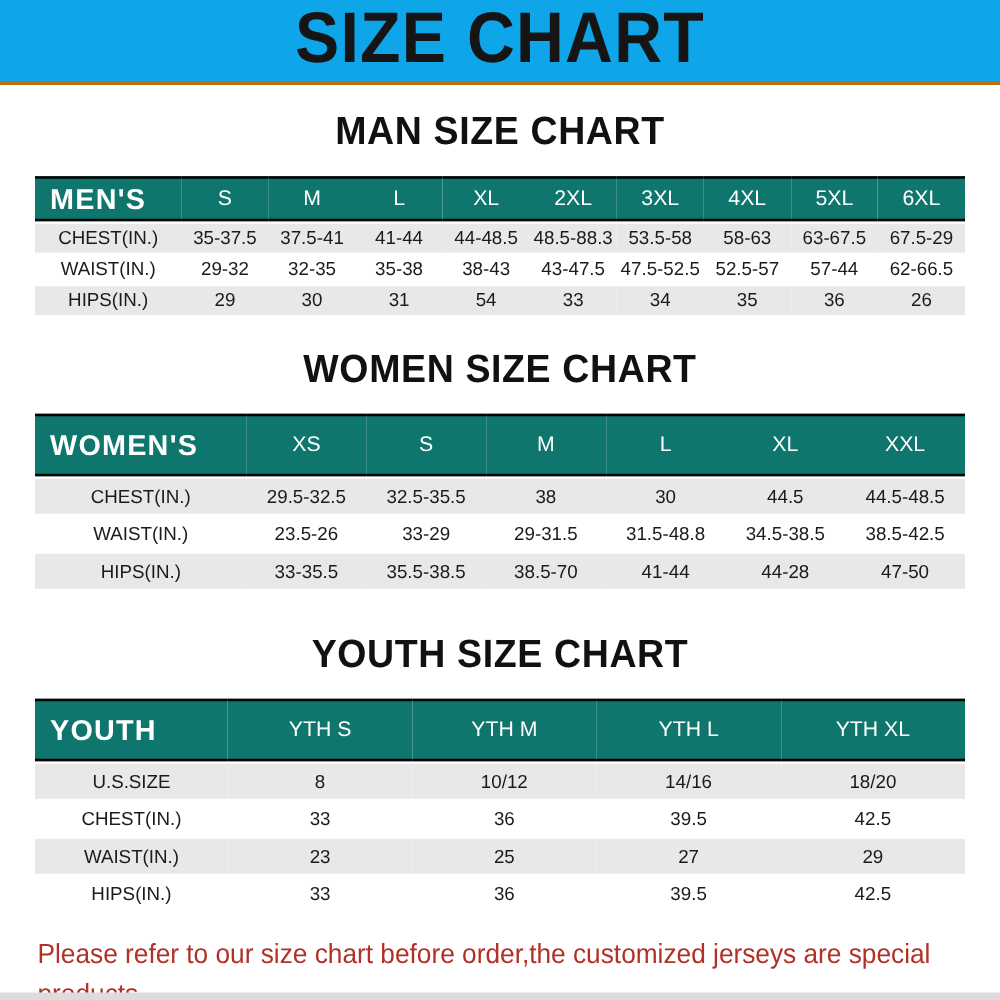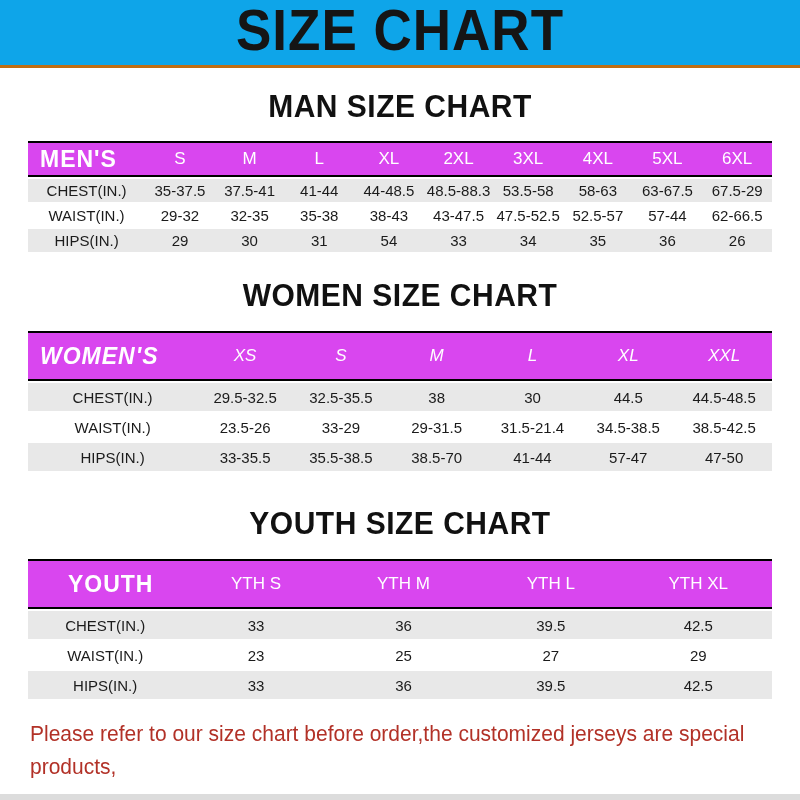--- a/index.html
+++ b/index.html
@@ -48,21 +48,21 @@
 
   
   table.size-table {
     width: 744px;
     margin: 16px auto 0 auto;
     border-collapse: separate;
     border-spacing: 0 2px;
     table-layout: fixed;
   }
   .size-table thead th {
-    background: #d946ef;
+    background: #0f766e;
     color: #ffffff;
     font-size: 17px;
     font-weight: 500;
     text-align: center;
     border-top: 2px solid #000;
     border-bottom: 2px solid #000;
   }
   .size-table thead th:first-child {
     font-size: 23px;
     font-weight: 800;
@@ -82,31 +82,31 @@
     background: #E8E8E8;
   }
 
   
   #men-table thead th   { height: 30px; }
   #men-table tbody th,
   #men-table tbody td   { height: 23px; }
   #men-table th:first-child,
   #men-table td:first-child { width: 14%; }
 
-  #women-table thead th { height: 44px; font-style: italic; }
+  #women-table thead th { height: 44px; }
   #women-table tbody th,
   #women-table tbody td { height: 28px; }
   #women-table th:first-child,
   #women-table td:first-child { width: 21%; }
 
   #youth-table thead th { height: 44px; }
   #youth-table tbody th,
   #youth-table tbody td { height: 28px; }
   #youth-table th:first-child,
-  #youth-table td:first-child { width: 19%; text-align: center; }
+  #youth-table td:first-child { width: 19%; }
 
   
   .footer-note {
     margin: 16px 28px 0 30px;
     color: #B23127;
     font-size: 21px;
     line-height: 31px;
     font-weight: 500;
     transform: scaleY(1.05);
     transform-origin: top left;
@@ -208,51 +208,58 @@
           <td>38</td>
           <td>30</td>
           <td>44.5</td>
           <td>44.5-48.5</td>
         </tr>
         <tr>
           <th>WAIST(IN.)</th>
           <td>23.5-26</td>
           <td>33-29</td>
           <td>29-31.5</td>
-          <td>31.5-21.4</td>
+          <td>31.5-48.8</td>
           <td>34.5-38.5</td>
           <td>38.5-42.5</td>
         </tr>
         <tr>
           <th>HIPS(IN.)</th>
           <td>33-35.5</td>
           <td>35.5-38.5</td>
           <td>38.5-70</td>
           <td>41-44</td>
-          <td>57-47</td>
+          <td>44-28</td>
           <td>47-50</td>
         </tr>
       </tbody>
     </table>
 </div>
 
 <div>
   <div class="section-title title-youth">YOUTH SIZE CHART</div>
   <table class="size-table" id="youth-table">
       <thead>
         <tr>
           <th>YOUTH</th>
           <th>YTH S</th>
           <th>YTH M</th>
           <th>YTH L</th>
           <th>YTH XL</th>
         </tr>
       </thead>
       <tbody>
         <tr>
+          <th>U.S.SIZE</th>
+          <td>8</td>
+          <td>10/12</td>
+          <td>14/16</td>
+          <td>18/20</td>
+        </tr>
+        <tr>
           <th>CHEST(IN.)</th>
           <td>33</td>
           <td>36</td>
           <td>39.5</td>
           <td>42.5</td>
         </tr>
         <tr>
           <th>WAIST(IN.)</th>
           <td>23</td>
           <td>25</td>

